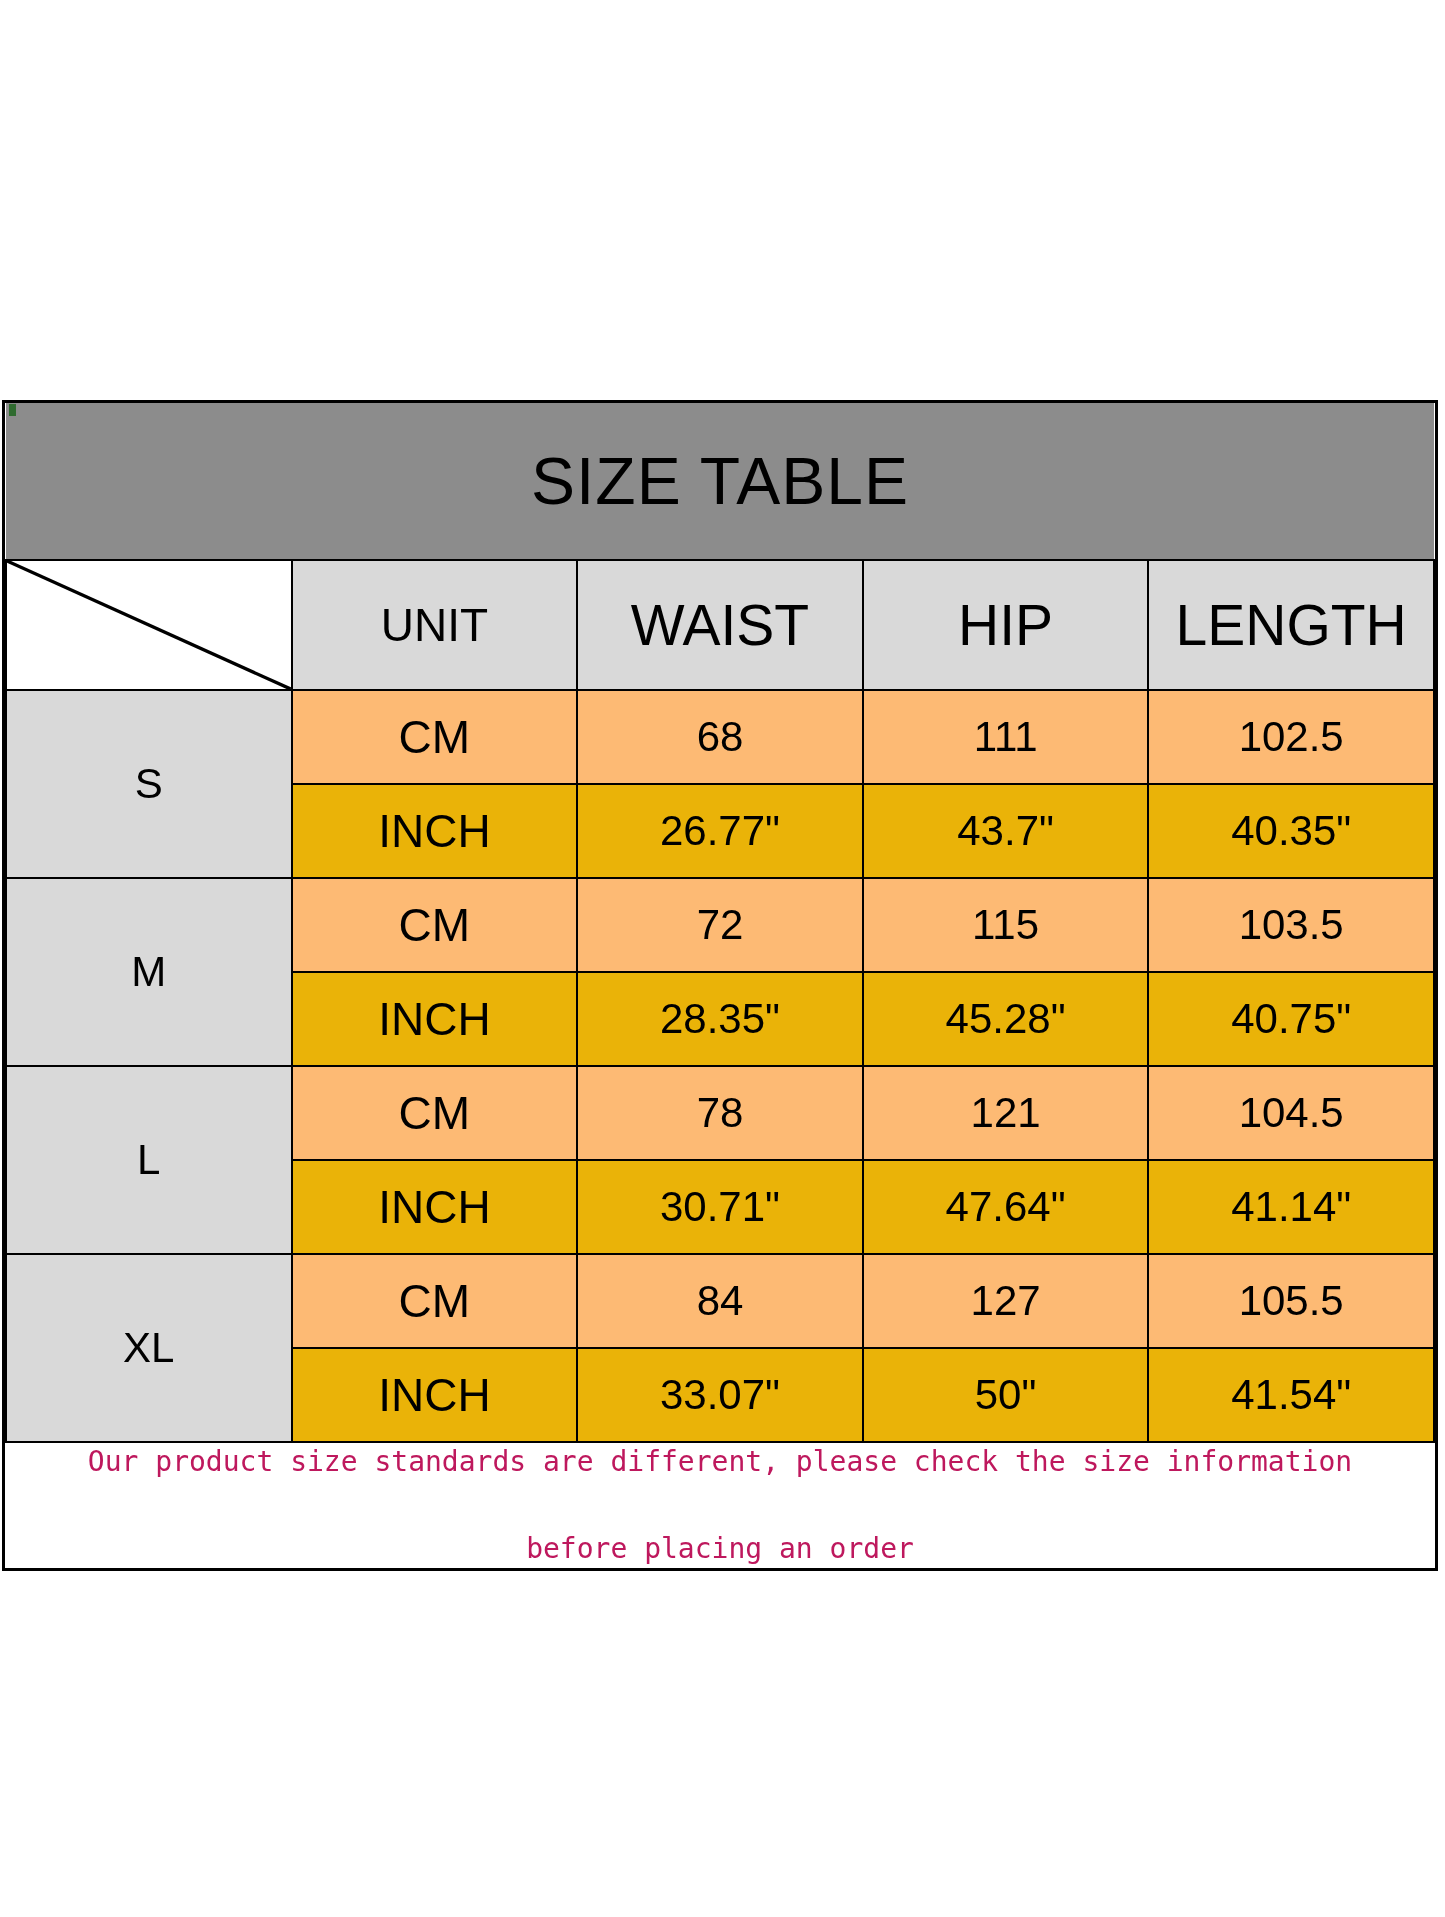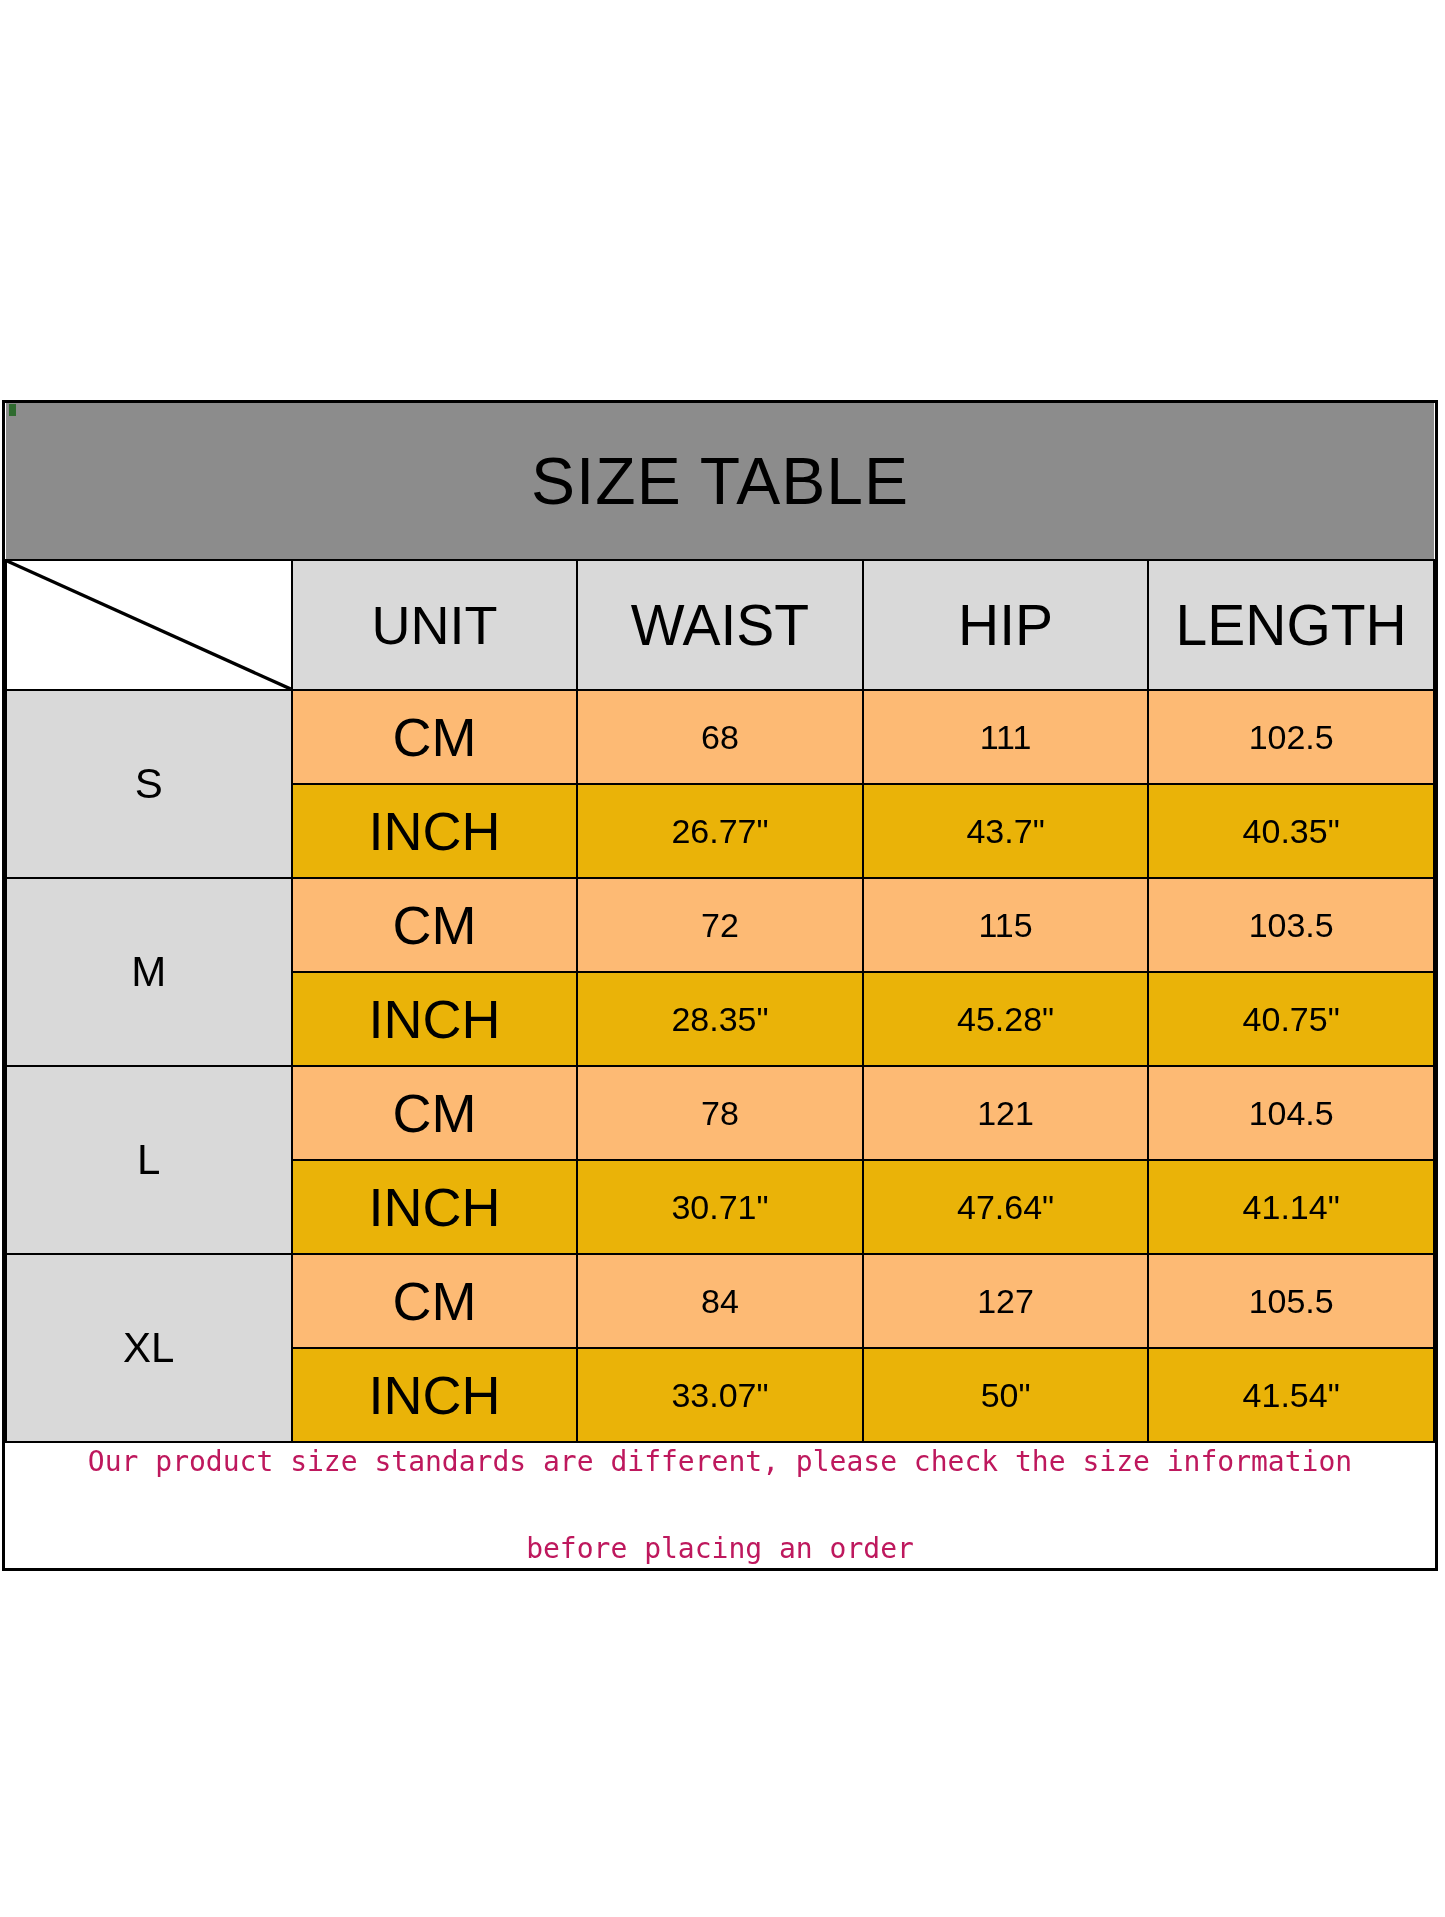--- a/index.html
+++ b/index.html
@@ -86,26 +86,26 @@
 
   
   .size-cell {
     background: #d9d9d9;
     font-size: 42px;
     width: 185px;
   }
 
   
   .unit-cell {
-    font-size: 54px;
+    font-size: 46px;
     width: 255px;
   }
 
   .val-cell {
-    font-size: 34px;
+    font-size: 42px;
   }
 
   .row-cm td {
     background: #fdba74;
     height: 92px;
   }
   .row-inch td {
     background: #eab308;
     height: 92px;
   }

